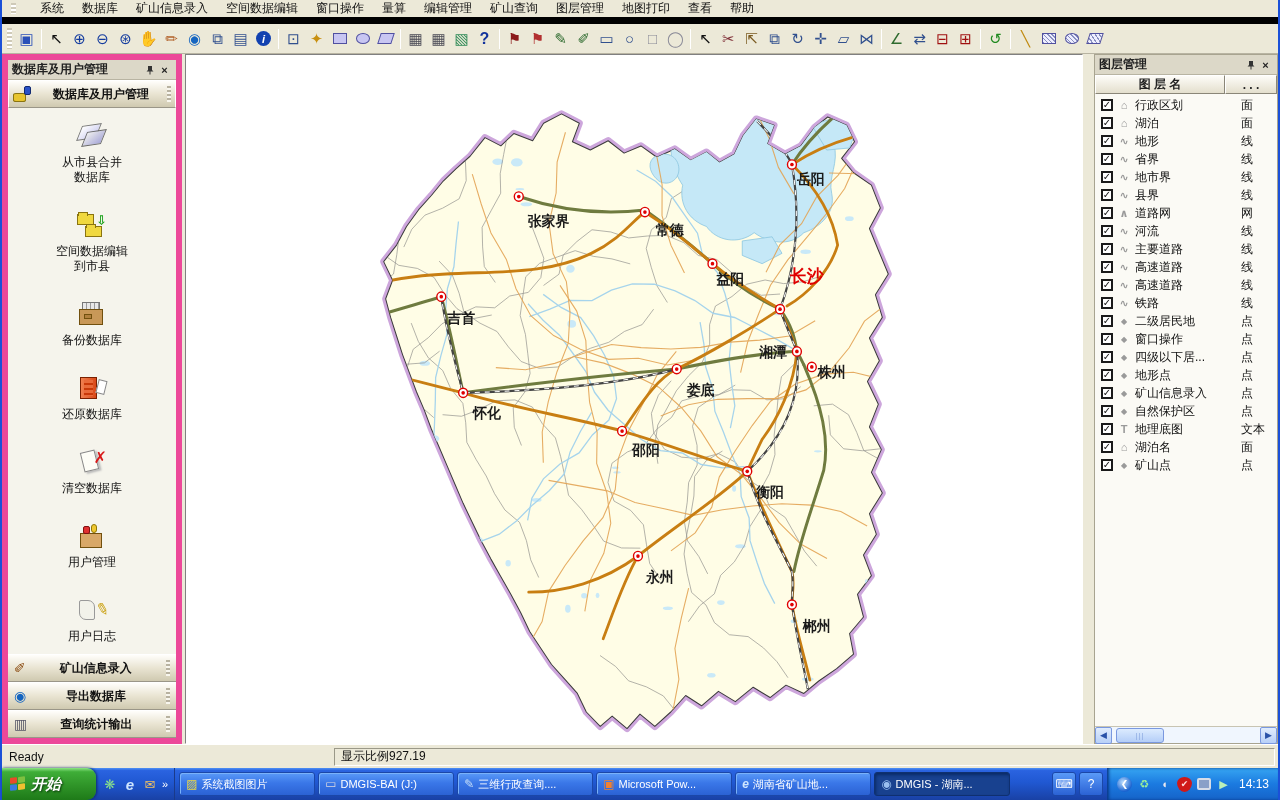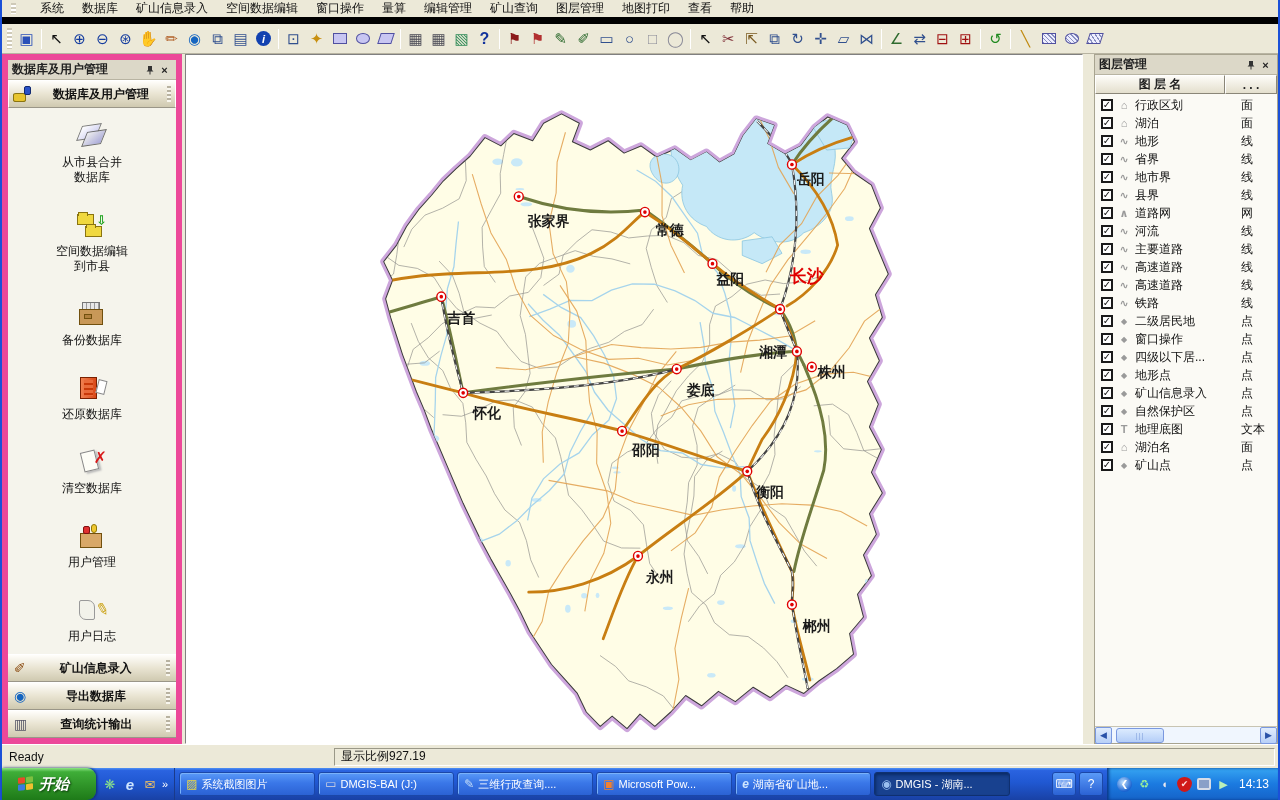--- a/index.html
+++ b/index.html
@@ -119,21 +119,21 @@
   .statusbar{height:24px;flex:0 0 24px;background:#ECE9D8;display:flex;align-items:center;padding:2px 3px;gap:3px;border-top:1px solid #fff;}
   .st-ready{width:326px;padding-left:4px;color:#111;}
   .st-panel{height:18px;display:flex;align-items:center;padding:0 6px;border:1px solid;border-color:#9a9888 #fff #fff #9a9888;color:#111;white-space:nowrap;overflow:hidden;}
   .st-info{width:326px;}
   .st-coords{width:482px;}
   .st-scale{flex:1;}
 
   
   .taskbar{height:32px;flex:0 0 32px;display:flex;align-items:stretch;
     background:linear-gradient(180deg,#4f91f5 0%,#2a63e0 8%,#2058d2 45%,#1941a5 100%);}
-  .start-btn{width:94px;display:flex;align-items:center;gap:5px;padding:0 12px 0 16px;color:#fff;font-weight:bold;font-style:italic;font-size:15px;text-shadow:1px 1px 2px #0a3a0a;
+  .start-btn{width:94px;display:flex;align-items:center;gap:5px;padding:0 12px 0 8px;color:#fff;font-weight:bold;font-style:italic;font-size:15px;text-shadow:1px 1px 2px #0a3a0a;
     background:linear-gradient(180deg,#8ee586 0%,#3fae38 12%,#2f9428 55%,#1e7a18 100%);border-radius:0 9px 9px 0;box-shadow:1px 0 3px #0a2a6a;}
   .xp-flag{width:16px;height:14px;display:grid;grid-template-columns:7px 7px;grid-template-rows:6px 6px;gap:1px;transform:skewY(-6deg);}
   .xp-flag i{border-radius:1px;}
   .xp-flag i:nth-child(1){background:#e84a2a;}
   .xp-flag i:nth-child(2){background:#7ec040;}
   .xp-flag i:nth-child(3){background:#3a7ae0;}
   .xp-flag i:nth-child(4){background:#f0c030;}
   .quick-launch{display:flex;align-items:center;gap:4px;padding:0 6px;border-right:1px solid #1a3a8a;}
   .ql-icon{width:16px;height:16px;display:flex;align-items:center;justify-content:center;font-size:13px;color:#fff;}
   .ql-more{color:#fff;font-size:11px;}

